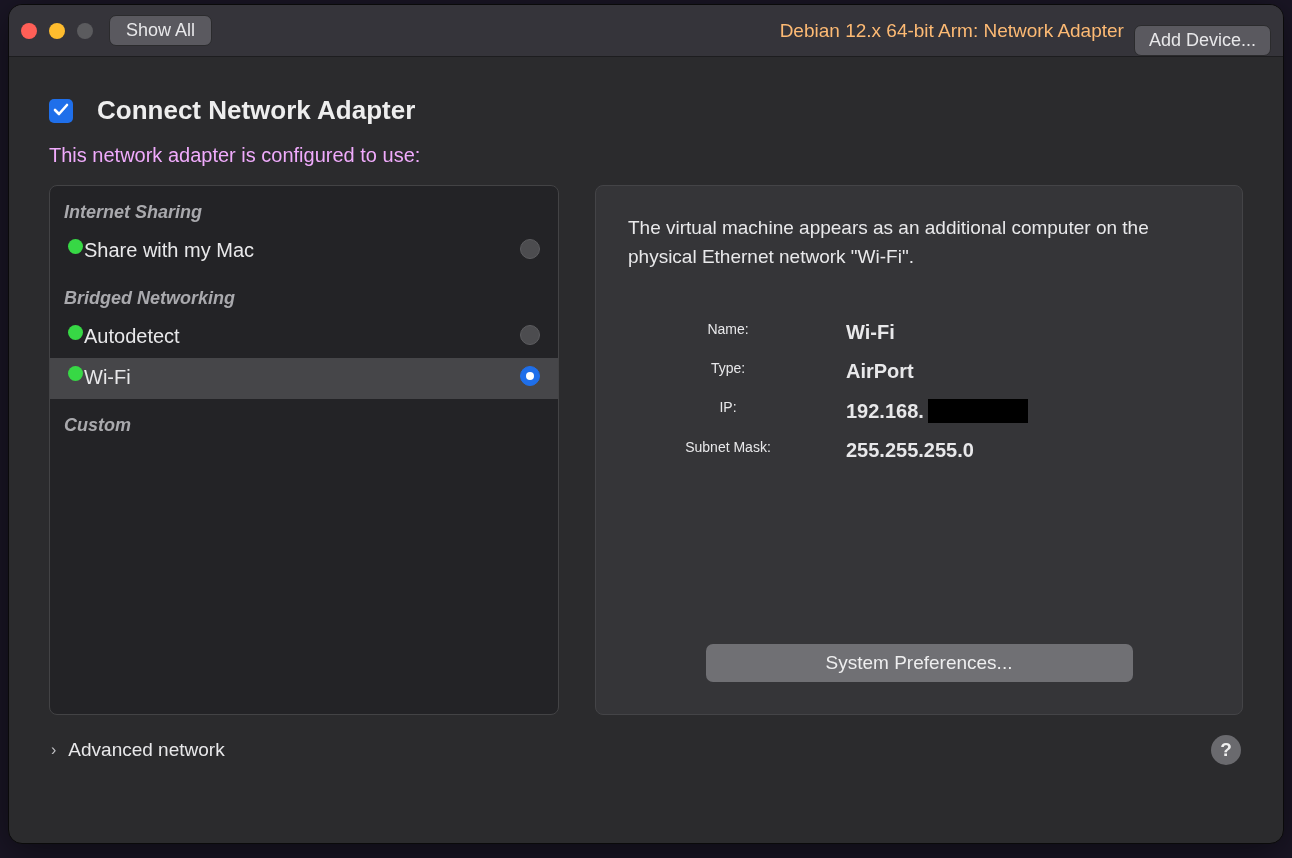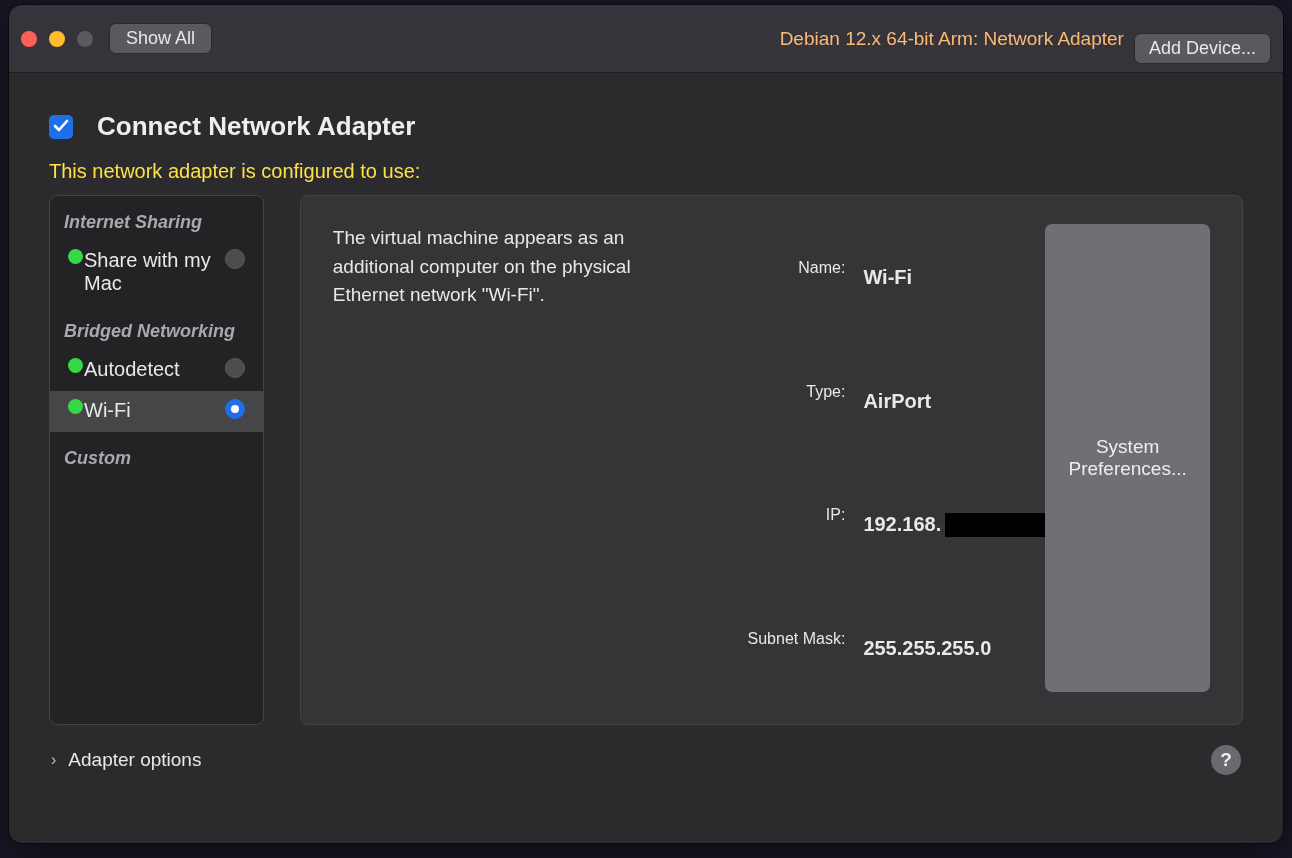--- a/index.html
+++ b/index.html
@@ -18,21 +18,21 @@
       background: #2b2b2d;
       border: 1px solid #0a0a0a;
       border-radius: 14px;
       width: 1276px;
       height: 840px;
       margin: 4px auto;
       overflow: hidden;
       box-shadow: 0 8px 40px rgba(0,0,0,0.5);
     }
     .titlebar {
-      height: 68px;
+      height: 52px;
       background: #35343a;
       border-bottom: 1px solid #1d1d1f;
       display: flex;
       align-items: center;
       padding: 16px 12px;
       gap: 10px;
     }
     .traffic-lights {
       display: flex;
       gap: 12px;
@@ -95,23 +95,23 @@
       position: absolute;
       top: 2px;
       left: 3px;
     }
     .connect-label {
       color: #eee;
       font-size: 26px;
       font-weight: 700;
     }
     .subtitle {
-      color: #fde047;
+      color: #f0abfc;
       font-size: 20px;
-      margin-bottom: 12px;
+      margin-bottom: 18px;
     }
     .two-col {
       display: flex;
       gap: 36px;
     }
     .left-panel {
       width: 510px;
       height: 530px;
       background: #232326;
       border: 1px solid #434345;
@@ -172,39 +172,38 @@
       left: 5px;
     }
     .right-panel {
       flex: 1;
       height: 530px;
       background: #353538;
       border: 1px solid #444447;
       border-radius: 8px;
       padding: 28px 32px 22px 32px;
       display: flex;
-      flex-direction: row;
+      flex-direction: column;
     }
     .desc-text {
       color: #e8e8ea;
       font-size: 19px;
       line-height: 1.5;
       margin-bottom: 50px;
     }
     .info-grid {
       display: grid;
       grid-template-columns: 200px 1fr;
       row-gap: 16px;
       column-gap: 18px;
     }
     .info-label {
-      text-align: right;
-      color: #e8e8ea;
-      font-size: 16px;
-      margin-top: 35px;
+      text-align: center;
+      color: #e8e8ea;
+      font-size: 14px;
     }
     .info-value {
       color: #e8e8ea;
       font-size: 20px;
       font-weight: 700;
       display: flex;
       align-items: center;
       gap: 4px;
     }
     .redact {
@@ -214,21 +213,21 @@
       display: inline-block;
     }
     .spacer { flex: 1; }
     .syspref-btn {
       background: #707074;
       border: none;
       color: #eeeeef;
       font-size: 19px;
       padding: 8px 10px;
       border-radius: 7px;
-      width: 396px;
+      width: 427px;
       margin: 0 auto 10px auto;
       cursor: pointer;
     }
     .bottom-row {
       display: flex;
       align-items: center;
       margin-top: 20px;
       padding: 0 2px;
     }
     .disclosure {
@@ -338,19 +337,19 @@
         <div class="spacer"></div>
 
         <button class="syspref-btn">System Preferences...</button>
       </div>
 
     </div>
 
     <div class="bottom-row">
       <div class="disclosure">
         <span class="chevron-right-icon">›</span>
-        <span class="advopt-label">Adapter options</span>
+        <span class="advopt-label">Advanced network</span>
       </div>
       <div class="help-btn">?</div>
     </div>
 
   </div>
 </div>
 
 </body></html>

